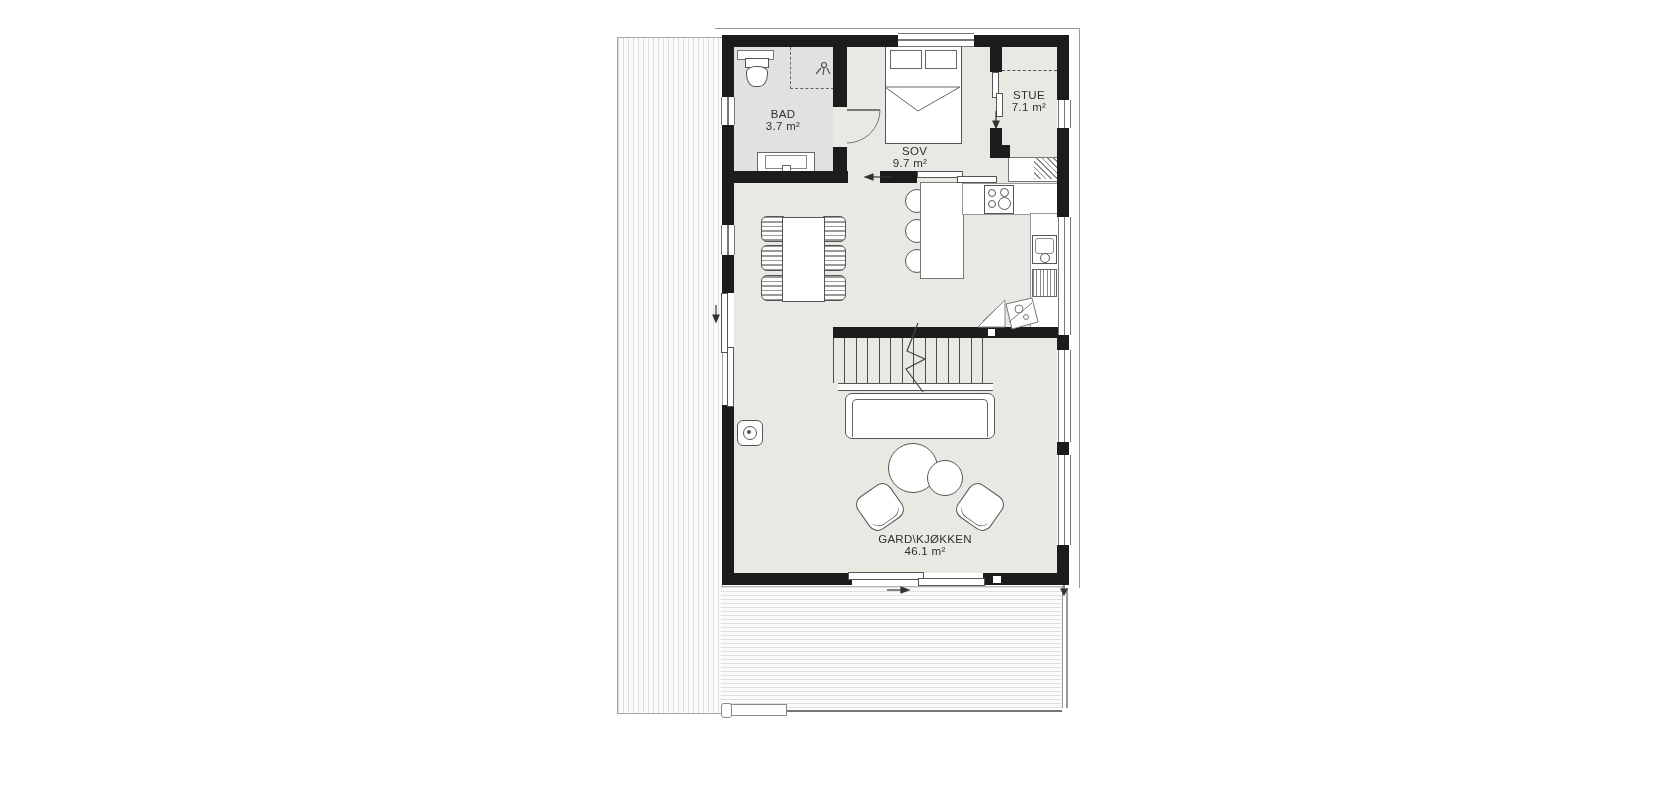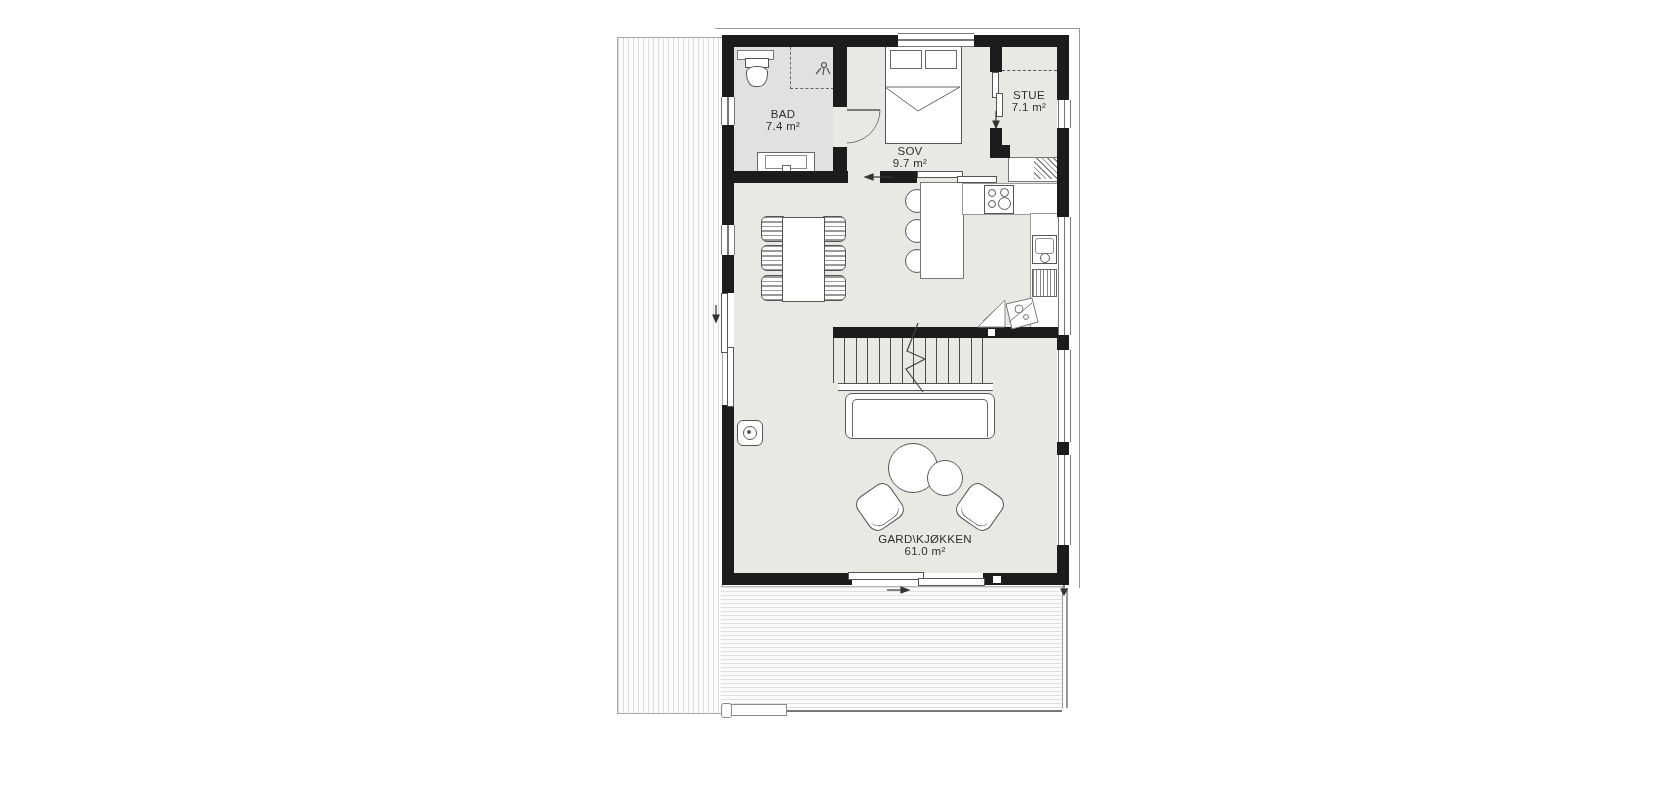--- a/index.html
+++ b/index.html
@@ -150,33 +150,33 @@
     <div class="slider" style="left:377px;top:47px;width:5px;height:24px;"></div>
     <div class="slider" style="left:381px;top:68px;width:5px;height:22px;"></div>
 
     <div class="slider" style="left:233px;top:547px;width:74px;height:6px;"></div>
     <div class="slider" style="left:303px;top:553px;width:65px;height:6px;"></div>
 
     <div class="abs" style="left:387px;top:45px;width:55px;height:0;border-top:1.5px dashed #555;"></div>
 
     <div class="lbl" style="left:168px;top:83px;text-align:center;">
       <span>BAD</span><br>
-      <span>7.4 m²</span>
-    </div>
-    <div class="lbl" style="left:295px;top:120px;text-align:center;">
+      <span>3.7 m²</span>
+    </div>
+    <div class="lbl" style="left:295px;top:120px;text-align:right;">
       <span>SOV</span><br>
       <span>9.7 m²</span>
     </div>
     <div class="lbl" style="left:414px;top:64px;text-align:center;">
       <span>STUE</span><br>
       <span>7.1 m²</span>
     </div>
     <div class="lbl" style="left:310px;top:508px;text-align:center;">
       <span>GARD\KJØKKEN</span><br>
-      <span>61.0 m²</span>
+      <span>46.1 m²</span>
     </div>
 
     <svg width="465" height="695" viewBox="0 0 465 695">
 
       <g>
         <line x1="232" y1="85" x2="265" y2="85" stroke="#555" stroke-width="1.5"></line>
         <path d="M 265 85 A 33 33 0 0 1 232 118" fill="none" stroke="#777" stroke-width="1"></path>
       </g>
 
       <g stroke="#555" stroke-width="1.2" fill="none">

